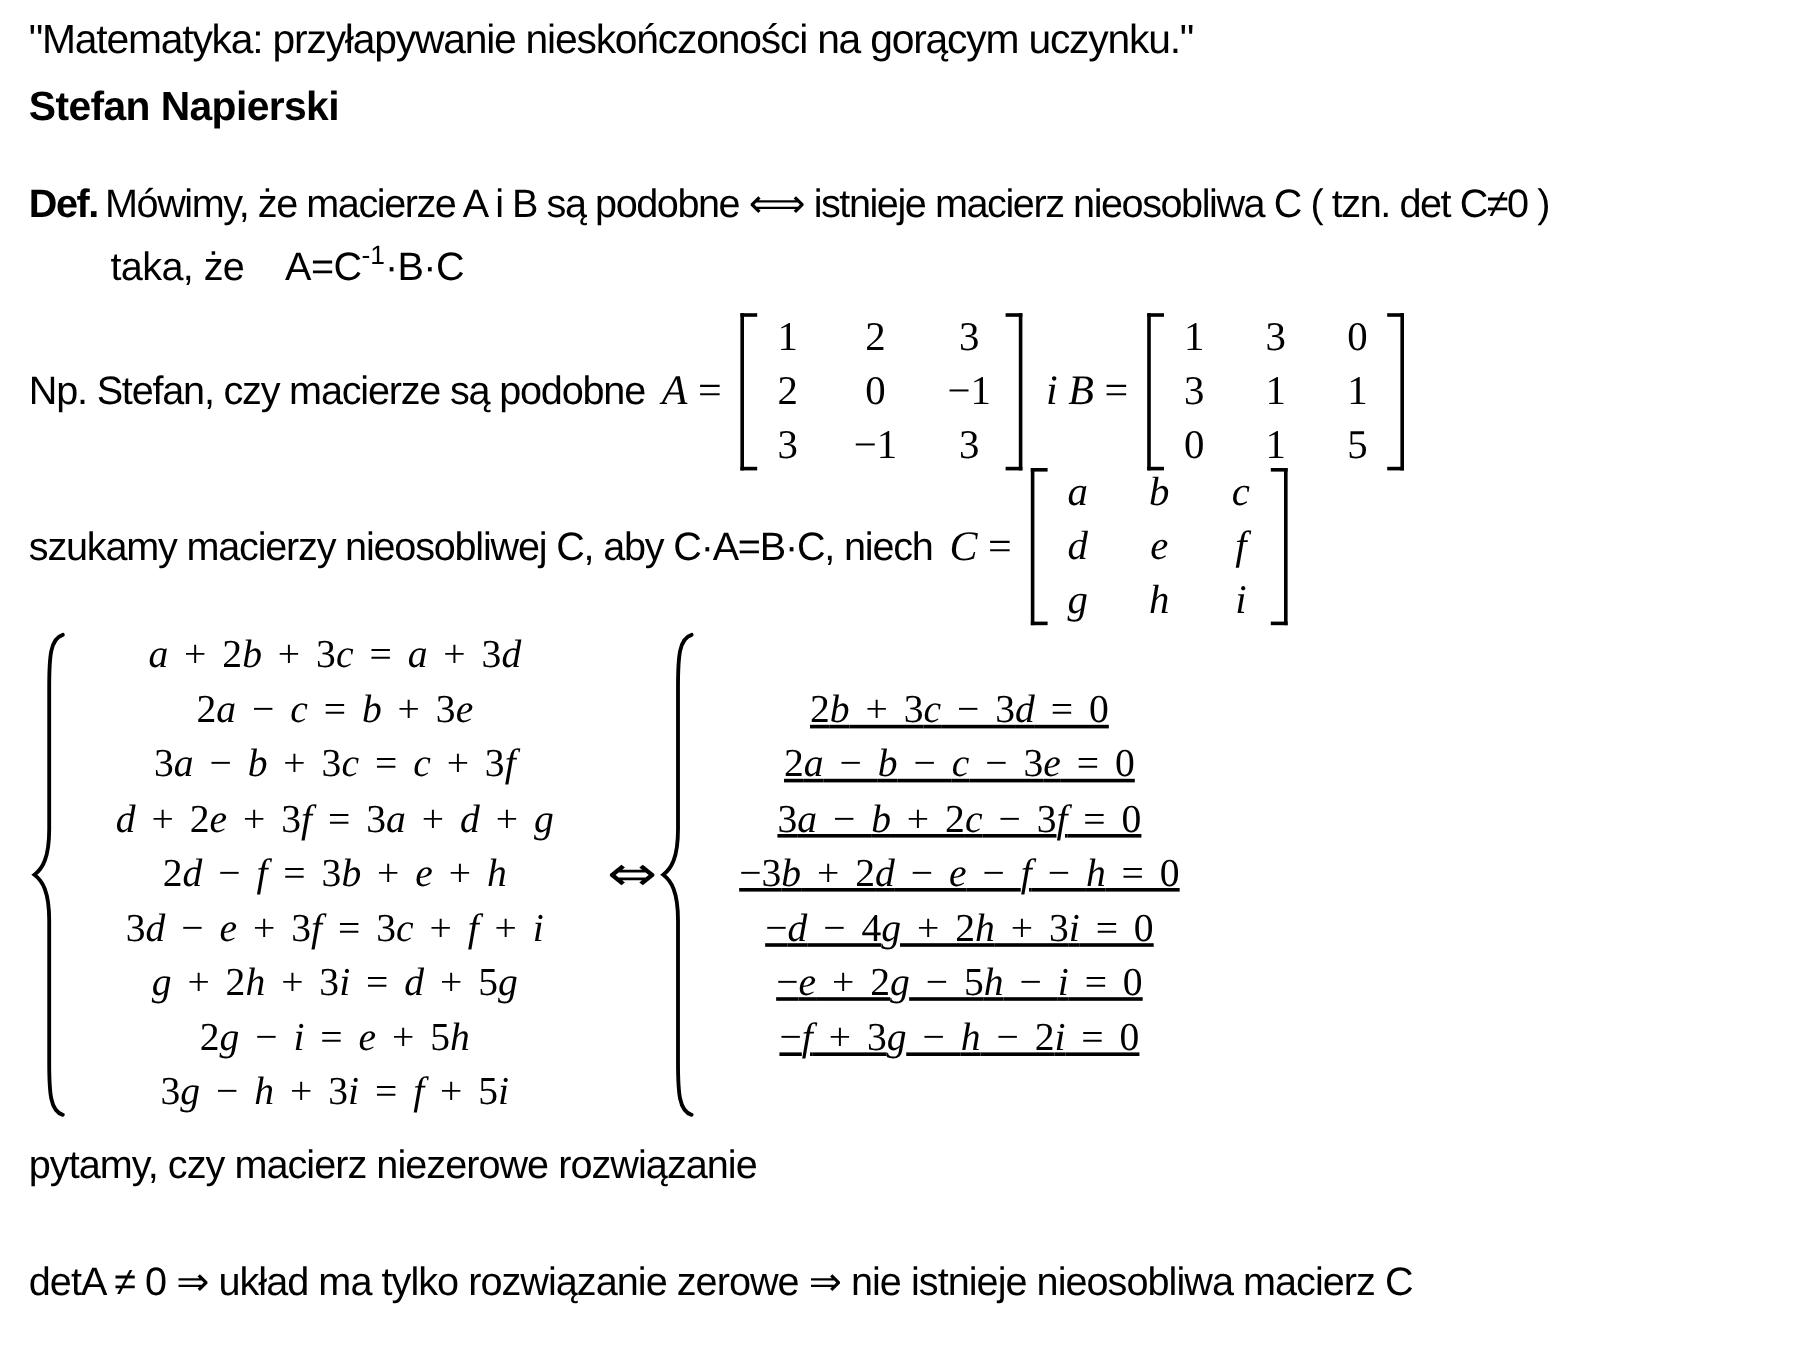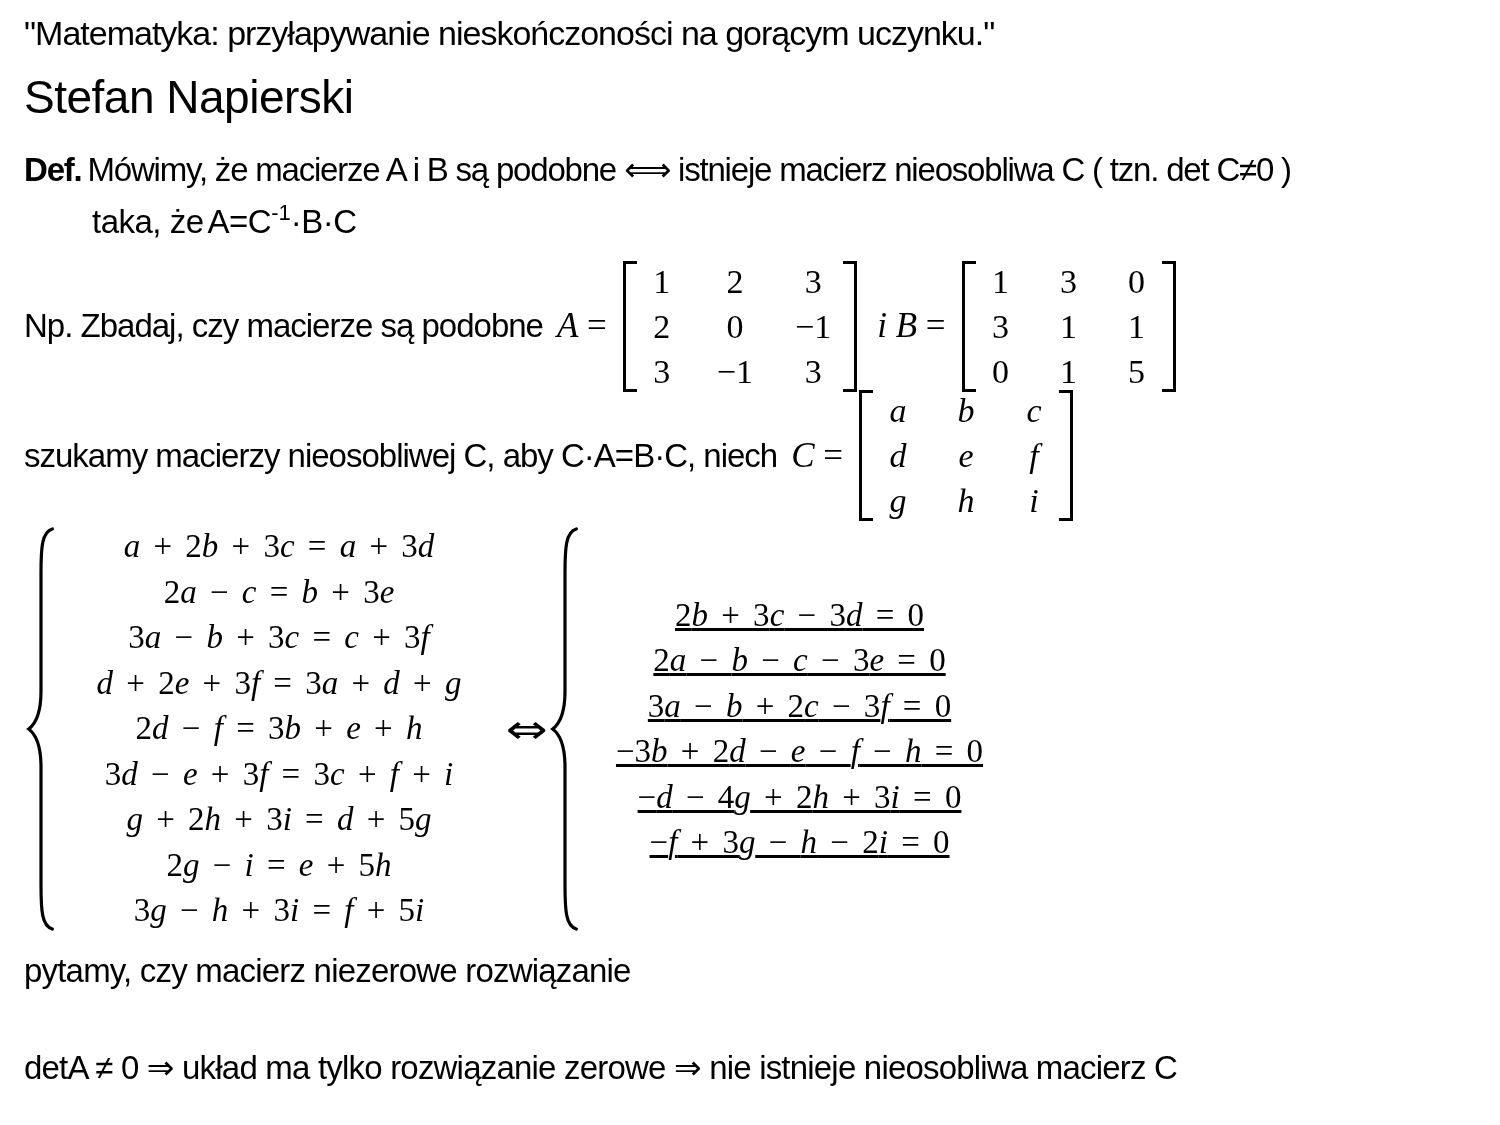--- a/index.html
+++ b/index.html
@@ -4,26 +4,26 @@
 <style>
   html, body { margin: 0; padding: 0; background: #ffffff; }
   body {
     width: 1500px; height: 1125px; position: relative; overflow: hidden;
     color: #000;
     font-family: "Liberation Sans", "DejaVu Sans", sans-serif;
   }
   .abs { position: absolute; }
 
   .quote   { left: 24px; top: 14px;  font-size: 34px; letter-spacing: -1px; }
-  .author  { left: 24px; top: 70px;  font-size: 46px; font-weight: normal; letter-spacing: -0.5px; }
+  .author  { left: 24px; top: 70px;  font-size: 34px; font-weight: bold; letter-spacing: -0.5px; }
 
   .def-line  { left: 24px; top: 150px; font-size: 33px; letter-spacing: -1.2px; width: 1460px; white-space: nowrap; }
   .def-label { font-weight: bold; margin-right: 6px; }
   .def-line2 { left: 92px; top: 200px; font-size: 33px; letter-spacing: -0.5px; }
-  .def-line2 .formula { margin-left: 4px; }
+  .def-line2 .formula { margin-left: 34px; }
   .def-line2 sup { font-size: 22px; vertical-align: 13px; letter-spacing: 0; }
 
   .row { display: flex; align-items: center; }
   .example-row { left: 24px; top: 256px; height: 140px; }
   .search-row  { left: 24px; top: 388px; height: 135px; }
   .plain { font-size: 33px; letter-spacing: -1px; white-space: pre; }
 
   .math { font-family: "Liberation Serif", "DejaVu Serif", serif; font-size: 35px; }
   .math i, .eq i, .mcell i { font-style: italic; }
   .eqlabel { margin: 0 10px 0 14px; white-space: pre; }
@@ -60,21 +60,21 @@
 <div class="abs author">Stefan Napierski</div>
 
 <div class="abs def-line">
   <span class="def-label">Def.</span><span>Mówimy, że macierze A i B są podobne ⟺ istnieje macierz nieosobliwa C ( tzn. det C≠0 )</span>
 </div>
 <div class="abs def-line2">
   <span>taka, że</span><span class="formula"><span>A=C</span><sup>-1</sup><span>·B·C</span></span>
 </div>
 
 <div class="abs row example-row">
-  <span class="plain">Np. Zbadaj, czy macierze są podobne</span>
+  <span class="plain">Np. Stefan, czy macierze są podobne</span>
   <span class="math eqlabel"><i>A</i> =</span>
   <span class="matrix-wrap">
     <span class="brk l"></span>
     <span class="matrix" style="grid-template-columns: repeat(3, auto);">
         <span class="mcell">1</span>
         <span class="mcell">2</span>
         <span class="mcell">3</span>
         <span class="mcell">2</span>
         <span class="mcell">0</span>
         <span class="mcell">−1</span>
@@ -140,18 +140,19 @@
   <div class="iff">⇔</div>
   <svg class="brace" viewBox="0 0 36 412" preserveAspectRatio="none">
     <path d="M 30 6 C 19 9 18 24 18 50 L 18 168 C 18 192 12 201 5 206 C 12 211 18 220 18 244 L 18 362 C 18 388 19 403 30 406" fill="none" stroke="#000" stroke-width="3.2" vector-effect="non-scaling-stroke" stroke-linecap="round"></path>
   </svg>
   <div class="eq-col right">
       <div class="eq">2<i>b</i> + 3<i>c</i> − 3<i>d</i> = 0</div>
       <div class="eq">2<i>a</i> − <i>b</i> − <i>c</i> − 3<i>e</i> = 0</div>
       <div class="eq">3<i>a</i> − <i>b</i> + 2<i>c</i> − 3<i>f</i> = 0</div>
       <div class="eq">−3<i>b</i> + 2<i>d</i> − <i>e</i> − <i>f</i> − <i>h</i> = 0</div>
       <div class="eq">−<i>d</i> − 4<i>g</i> + 2<i>h</i> + 3<i>i</i> = 0</div>
+      <div class="eq">−<i>e</i> + 2<i>g</i> − 5<i>h</i> − <i>i</i> = 0</div>
       <div class="eq">−<i>f</i> + 3<i>g</i> − <i>h</i> − 2<i>i</i> = 0</div>
     </div>
 </div>
 
 <div class="abs question">pytamy, czy macierz niezerowe rozwiązanie</div>
 <div class="abs conclusion">detA ≠ 0 ⇒ układ ma tylko rozwiązanie zerowe ⇒ nie istnieje nieosobliwa macierz C</div>
 
 </body></html>

